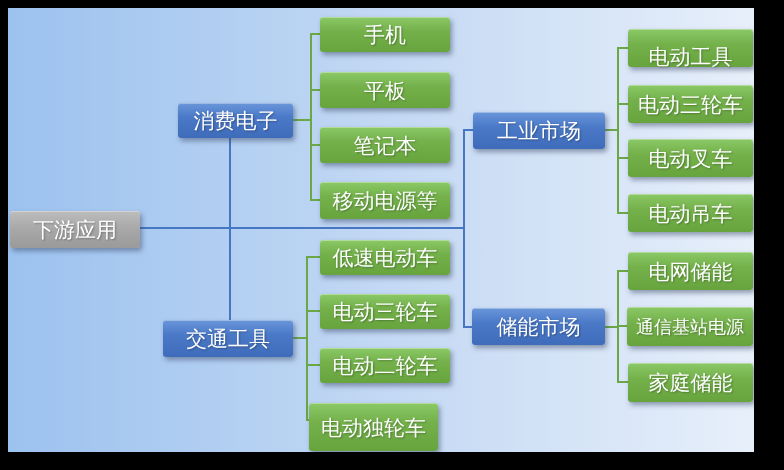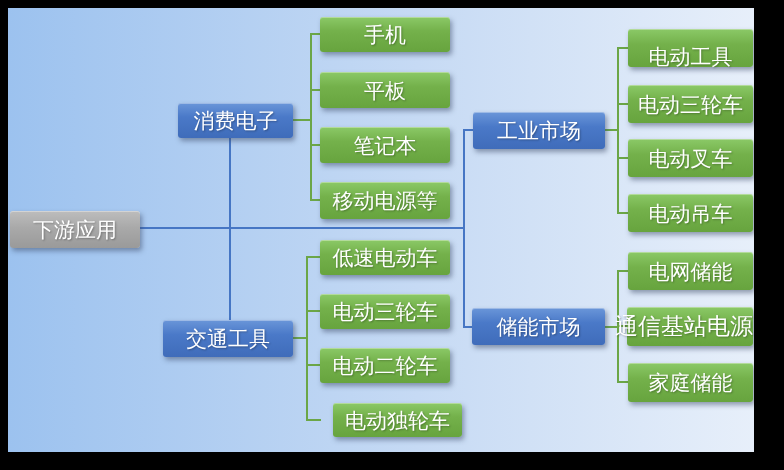--- a/index.html
+++ b/index.html
@@ -15,41 +15,41 @@
   .node{
     position:absolute;display:flex;align-items:center;justify-content:center;
     color:#fff;font-size:21px;line-height:1;border-radius:3px;
     text-shadow:1px 1px 2px rgba(0,0,0,.30);
     box-shadow:2px 3px 5px rgba(55,70,100,.50), inset 0 1px 0 rgba(255,255,255,.35);
     white-space:nowrap;
   }
   .blue{background:linear-gradient(180deg,#6a96d9 0%,#4a79c8 40%,#3f6cba 100%);}
   .green{background:linear-gradient(180deg,#8bc967 0%,#74b14b 40%,#67a43e 100%);}
   .gray{background:linear-gradient(180deg,#bdbdbd 0%,#a9a9a9 45%,#9a9a9a 100%);}
-  .fs20{font-size:23px;justify-content:flex-end;}
+  .fs20{font-size:18px;}
   .line{position:absolute;}
   .line.b{background:#4676c4;}
   .line.g{background:#6ba647;}
 
   
   #n-root{left:2px;top:203px;width:130px;height:37px;}
   #n-consumer{left:170px;top:95px;width:115px;height:35px;}
   #n-transport{left:155px;top:312px;width:130px;height:37px;}
   #n-industrial{left:465px;top:104px;width:132px;height:37px;}
   #n-storage{left:464px;top:300px;width:133px;height:37px;}
 
   
   #n-shouji{left:312px;top:9px;width:130px;height:35px;}
   #n-pingban{left:312px;top:64px;width:130px;height:36px;}
   #n-bijiben{left:312px;top:119px;width:130px;height:36px;}
   #n-yidong{left:312px;top:174px;width:130px;height:37px;}
   #n-disu{left:312px;top:232px;width:130px;height:35px;}
   #n-sanlun{left:312px;top:286px;width:130px;height:35px;}
   #n-erlun{left:312px;top:340px;width:130px;height:35px;}
-  #n-dulun{left:325px;top:395px;width:129px;height:34px;}
+  #n-dulun{left:301px;top:395px;width:129px;height:48px;}
 
   
   #n-gongju{left:620px;top:21px;width:125px;height:38px;align-items:flex-end;}
   #n-qizhongji{left:620px;top:77px;width:125px;height:38px;}
   #n-chache{left:620px;top:131px;width:125px;height:38px;}
   #n-diaoche{left:620px;top:186px;width:125px;height:38px;}
   #n-dianwang{left:620px;top:244px;width:125px;height:38px;}
   #n-tongxin{left:619px;top:299px;width:126px;height:39px;}
   #n-jiating{left:620px;top:355px;width:125px;height:39px;}
 </style>

